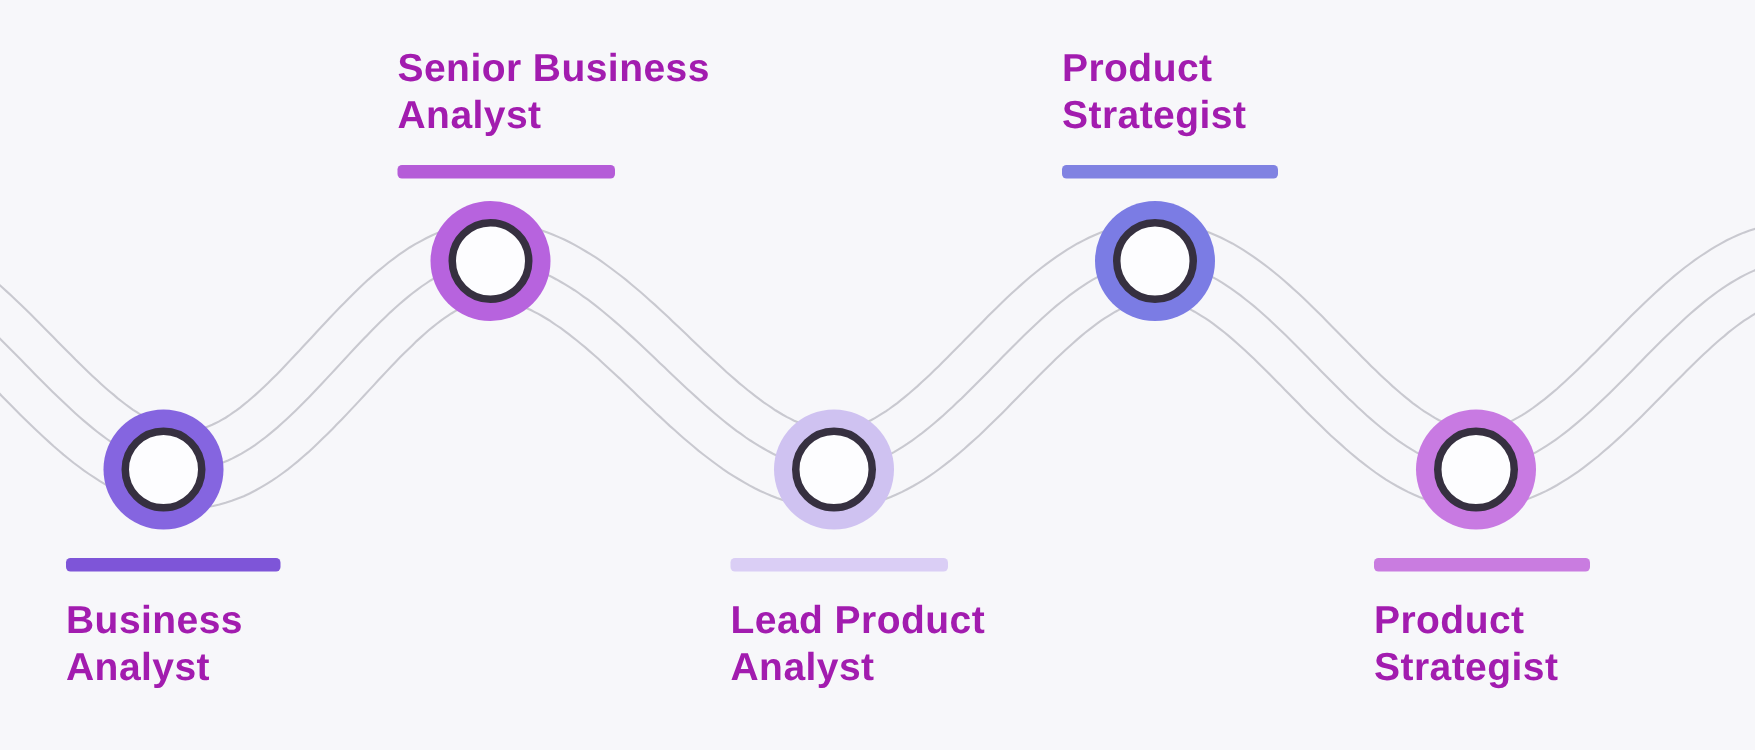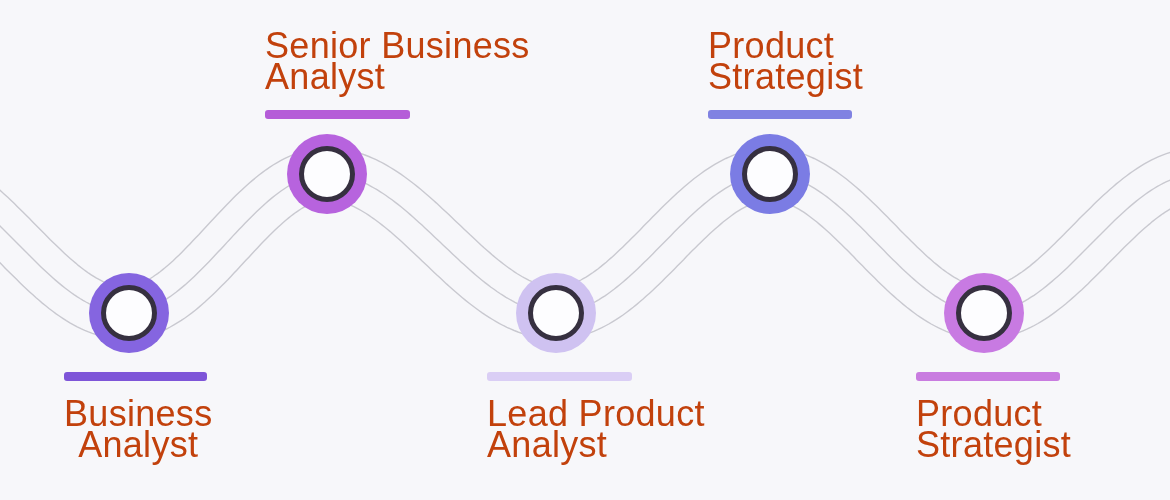--- a/index.html
+++ b/index.html
@@ -7,22 +7,22 @@
     position:relative;
     width:1170px;height:500px;
     background:#f7f7fa;
     overflow:hidden;
     font-family:"Liberation Sans","DejaVu Sans",sans-serif;
   }
   .wave-svg{position:absolute;left:0;top:0;width:1170px;height:500px;display:block;}
   .node{position:absolute;top:0;height:100%;width:240px;}
   .label{
     position:absolute;left:0;
-    font-size:36px;font-weight:400;line-height:31px;
-    color:#c2410c;letter-spacing:.3px;white-space:nowrap;
+    font-size:26px;font-weight:700;line-height:31px;
+    color:#a21caf;letter-spacing:.3px;white-space:nowrap;
   }
   .node.top .label{top:30px;}
   .node.bottom .label{top:398px;}
   .bar{position:absolute;left:0;height:9px;border-radius:3px;background:var(--bar,#888);}
   .node.top .bar{top:110px;}
   .node.bottom .bar{top:372px;}
   .circle{
     position:absolute;width:80px;height:80px;border-radius:50%;
     background:var(--ring,#999);
     display:flex;align-items:center;justify-content:center;
@@ -40,21 +40,21 @@
 <div class="stage" style="background: rgb(247, 247, 250);">
 
   <svg class="wave-svg" viewBox="0 0 1170 500">
     <g id="wave-group" fill="none">
         <path d="M-25.2 170.4L-21.9 172.6L-18.5 175.1L-15.1 177.7L-11.8 180.3L-8.4 183.0L-5.2 185.8L-1.9 188.6L1.4 191.5L4.6 194.4L7.8 197.3L10.9 200.3L14.1 203.3L17.2 206.4L20.3 209.4L23.4 212.5L26.4 215.5L29.5 218.6L32.5 221.7L35.5 224.7L38.5 227.8L41.5 230.8L44.5 233.8L47.4 236.7L50.3 239.7L53.2 242.5L56.1 245.3L59.0 248.1L61.8 250.8L64.6 253.4L67.4 256.0L70.2 258.5L72.9 260.8L75.7 263.1L78.3 265.4L81.0 267.5L83.6 269.5L86.2 271.4L88.7 273.2L91.2 274.8L93.7 276.4L96.1 277.9L98.5 279.2L100.8 280.4L103.1 281.6L105.3 282.6L107.5 283.4L109.6 284.2L111.6 284.9L113.6 285.5L115.6 285.9L117.5 286.3L119.4 286.6L121.3 286.8L123.2 287.0L125.0 287.0L126.7 287.0L128.4 286.8L130.1 286.6L131.9 286.3L133.7 285.9L135.6 285.4L137.5 284.8L139.5 284.0L141.5 283.2L143.6 282.2L145.8 281.1L148.1 279.8L150.4 278.5L152.7 277.0L155.1 275.3L157.6 273.6L160.1 271.7L162.7 269.6L165.3 267.5L168.0 265.2L170.6 262.9L173.4 260.4L176.1 257.8L178.9 255.2L181.7 252.4L184.5 249.6L187.4 246.6L190.2 243.7L193.1 240.6L196.0 237.5L199.0 234.4L201.9 231.2L204.9 228.0L207.9 224.8L210.9 221.5L214.0 218.2L217.0 215.0L220.1 211.7L223.2 208.4L226.3 205.2L229.5 202.0L232.6 198.8L235.8 195.6L239.0 192.5L242.3 189.4L245.5 186.4L248.8 183.5L252.2 180.6L255.6 177.8L259.0 175.0L262.5 172.4L266.0 169.8L269.5 167.4L273.1 165.0L276.8 162.8L280.6 160.7L284.4 158.7L288.2 156.8L292.1 155.1L296.1 153.6L300.2 152.2L304.3 151.0L308.5 150.0L312.7 149.2L317.0 148.6L321.3 148.2L325.5 148.0L329.7 148.0L333.7 148.2L337.7 148.6L341.7 149.1L345.7 149.7L349.6 150.5L353.5 151.4L357.4 152.5L361.2 153.7L365.0 155.0L368.8 156.5L372.5 158.1L376.1 159.7L379.8 161.5L383.4 163.4L386.9 165.4L390.4 167.5L393.9 169.6L397.4 171.8L400.8 174.1L404.1 176.5L407.5 179.0L410.8 181.5L414.1 184.0L417.4 186.6L420.6 189.3L423.8 192.0L427.0 194.7L430.2 197.5L433.3 200.3L436.5 203.1L439.6 206.0L442.7 208.9L445.8 211.7L448.8 214.6L451.9 217.5L454.9 220.4L457.9 223.2L460.9 226.1L463.9 229.0L466.9 231.8L469.8 234.6L472.8 237.3L475.7 240.0L478.6 242.7L481.5 245.4L484.3 248.0L487.2 250.5L490.0 252.9L492.8 255.4L495.6 257.7L498.4 260.0L501.1 262.1L503.8 264.2L506.5 266.3L509.1 268.2L511.8 270.0L514.4 271.8L516.9 273.5L519.4 275.0L521.9 276.5L524.4 277.9L526.8 279.1L529.1 280.3L531.5 281.3L533.8 282.3L536.0 283.2L538.2 284.0L540.4 284.6L542.5 285.2L544.6 285.7L546.7 286.1L548.7 286.5L550.7 286.7L552.7 286.9L554.7 287.0L556.6 287.0L558.4 286.9L560.3 286.8L562.2 286.5L564.1 286.2L566.0 285.8L568.0 285.3L570.0 284.7L572.1 284.0L574.2 283.1L576.4 282.2L578.6 281.2L580.9 280.0L583.2 278.7L585.6 277.3L588.0 275.8L590.5 274.2L593.0 272.5L595.6 270.6L598.2 268.7L600.8 266.6L603.5 264.4L606.2 262.2L608.9 259.8L611.7 257.4L614.4 254.9L617.2 252.3L620.1 249.6L622.9 246.9L625.8 244.1L628.7 241.2L631.6 238.3L634.5 235.4L637.5 232.4L640.5 229.4L643.4 226.3L646.4 223.3L649.5 220.2L652.5 217.1L655.6 214.0L658.6 210.9L661.7 207.8L664.8 204.8L668.0 201.7L671.1 198.7L674.3 195.7L677.5 192.8L680.7 189.9L684.0 187.0L687.3 184.2L690.6 181.5L693.9 178.8L697.3 176.2L700.7 173.7L704.2 171.2L707.7 168.9L711.2 166.6L714.8 164.4L718.4 162.3L722.1 160.4L725.8 158.5L729.6 156.8L733.5 155.2L737.4 153.7L741.3 152.4L745.3 151.3L749.3 150.3L753.4 149.5L757.5 148.8L761.7 148.4L765.8 148.1L770.0 148.0L774.2 148.1L778.3 148.4L782.5 148.8L786.6 149.5L790.7 150.3L794.7 151.3L798.7 152.4L802.6 153.7L806.5 155.2L810.4 156.8L814.2 158.5L817.9 160.4L821.6 162.3L825.2 164.4L828.8 166.6L832.3 168.9L835.8 171.2L839.3 173.7L842.7 176.2L846.1 178.8L849.4 181.5L852.7 184.2L856.0 187.0L859.3 189.9L862.5 192.8L865.7 195.7L868.9 198.7L872.0 201.7L875.2 204.8L878.3 207.8L881.4 210.9L884.4 214.0L887.5 217.1L890.5 220.2L893.6 223.3L896.6 226.3L899.5 229.4L902.5 232.4L905.5 235.4L908.4 238.3L911.3 241.2L914.2 244.1L917.1 246.9L919.9 249.6L922.8 252.3L925.6 254.9L928.3 257.4L931.1 259.8L933.8 262.2L936.5 264.4L939.2 266.6L941.8 268.7L944.4 270.6L947.0 272.5L949.5 274.2L952.0 275.8L954.4 277.3L956.8 278.7L959.1 280.0L961.4 281.2L963.6 282.2L965.8 283.1L967.9 284.0L970.0 284.7L972.0 285.3L974.0 285.8L975.9 286.2L977.8 286.5L979.7 286.8L981.6 286.9L983.4 287.0L985.2 287.0L987.1 286.9L988.9 286.7L990.8 286.4L992.7 286.1L994.7 285.6L996.7 285.1L998.7 284.5L1000.8 283.7L1003.0 282.9L1005.2 281.9L1007.4 280.8L1009.7 279.6L1012.1 278.3L1014.5 276.9L1016.9 275.4L1019.4 273.7L1021.9 272.0L1024.5 270.1L1027.1 268.1L1029.8 266.1L1032.4 263.9L1035.2 261.6L1037.9 259.3L1040.6 256.8L1043.4 254.3L1046.2 251.7L1049.1 249.0L1051.9 246.3L1054.8 243.5L1057.7 240.6L1060.6 237.7L1063.6 234.8L1066.5 231.8L1069.5 228.8L1072.5 225.8L1075.5 222.7L1078.5 219.6L1081.5 216.6L1084.6 213.5L1087.7 210.4L1090.8 207.4L1093.9 204.3L1097.0 201.3L1100.2 198.3L1103.4 195.3L1106.6 192.4L1109.8 189.5L1113.1 186.7L1116.3 183.9L1119.7 181.2L1123.0 178.5L1126.4 176.0L1129.8 173.4L1133.3 171.0L1136.8 168.7L1140.3 166.4L1143.9 164.2L1147.5 162.2L1151.2 160.2L1154.9 158.4L1158.7 156.7L1162.5 155.1L1166.4 153.7L1170.4 152.4L1174.4 151.3L1178.4 150.3L1182.5 149.5L1186.6 148.8L1190.7 148.4L1194.8 148.1L1198.4 148.0" stroke="#c9c9d0" stroke-width="1.4"></path>
         <path d="M-40.0 191.7L-37.0 193.8L-34.0 196.0L-31.0 198.3L-28.0 200.6L-25.0 203.1L-22.0 205.6L-19.0 208.2L-16.0 210.8L-13.0 213.5L-10.0 216.3L-7.0 219.1L-4.0 222.0L-1.0 224.9L2.0 227.9L5.0 230.9L8.0 233.9L11.0 236.9L14.0 239.9L17.0 243.0L20.0 246.0L23.0 249.1L26.0 252.1L29.0 255.1L32.0 258.1L35.0 261.1L38.0 264.0L41.0 266.9L44.0 269.7L47.0 272.5L50.0 275.3L53.0 278.0L56.0 280.6L59.0 283.1L62.0 285.6L65.0 288.0L68.0 290.3L71.0 292.5L74.0 294.6L77.0 296.6L80.0 298.5L83.0 300.3L86.0 302.0L89.0 303.6L92.0 305.1L95.0 306.4L98.0 307.7L101.0 308.8L104.0 309.8L107.0 310.6L110.0 311.3L113.0 311.9L116.0 312.4L119.0 312.7L122.0 312.9L125.0 313.0L128.0 312.9L131.0 312.7L134.0 312.3L137.0 311.8L140.0 311.1L143.0 310.3L146.0 309.3L149.0 308.2L152.0 307.0L155.0 305.6L158.0 304.0L161.0 302.4L164.0 300.6L167.0 298.7L170.0 296.7L173.0 294.5L176.0 292.3L179.0 289.9L182.0 287.4L185.0 284.9L188.0 282.2L191.0 279.5L194.0 276.7L197.0 273.8L200.0 270.8L203.0 267.8L206.0 264.8L209.0 261.7L212.0 258.5L215.0 255.3L218.0 252.1L221.0 248.9L224.0 245.7L227.0 242.4L230.0 239.2L233.0 235.9L236.0 232.7L239.0 229.5L242.0 226.4L245.0 223.3L248.0 220.2L251.0 217.2L254.0 214.2L257.0 211.3L260.0 208.4L263.0 205.7L266.0 203.0L269.0 200.4L272.0 197.9L275.0 195.5L278.0 193.2L281.0 191.0L284.0 189.0L287.0 187.0L290.0 185.2L293.0 183.5L296.0 181.9L299.0 180.5L302.0 179.2L305.0 178.0L308.0 177.0L311.0 176.1L314.0 175.4L317.0 174.8L320.0 174.4L323.0 174.1L326.0 174.0L329.0 174.0L332.0 174.2L335.0 174.4L338.0 174.8L341.0 175.3L344.0 175.9L347.0 176.6L350.0 177.4L353.0 178.4L356.0 179.4L359.0 180.6L362.0 181.9L365.0 183.2L368.0 184.7L371.0 186.3L374.0 188.0L377.0 189.7L380.0 191.6L383.0 193.5L386.0 195.5L389.0 197.7L392.0 199.8L395.0 202.1L398.0 204.4L401.0 206.8L404.0 209.3L407.0 211.8L410.0 214.4L413.0 217.0L416.0 219.7L419.0 222.4L422.0 225.1L425.0 227.9L428.0 230.7L431.0 233.5L434.0 236.4L437.0 239.2L440.0 242.1L443.0 244.9L446.0 247.8L449.0 250.6L452.0 253.5L455.0 256.3L458.0 259.1L461.0 261.9L464.0 264.6L467.0 267.3L470.0 270.0L473.0 272.6L476.0 275.2L479.0 277.7L482.0 280.2L485.0 282.6L488.0 284.9L491.0 287.2L494.0 289.3L497.0 291.5L500.0 293.5L503.0 295.4L506.0 297.3L509.0 299.0L512.0 300.7L515.0 302.3L518.0 303.8L521.0 305.1L524.0 306.4L527.0 307.6L530.0 308.6L533.0 309.6L536.0 310.4L539.0 311.1L542.0 311.7L545.0 312.2L548.0 312.6L551.0 312.8L554.0 313.0L557.0 313.0L560.0 312.9L563.0 312.6L566.0 312.3L569.0 311.7L572.0 311.1L575.0 310.3L578.0 309.4L581.0 308.4L584.0 307.2L587.0 305.9L590.0 304.5L593.0 303.0L596.0 301.4L599.0 299.6L602.0 297.7L605.0 295.8L608.0 293.7L611.0 291.5L614.0 289.3L617.0 286.9L620.0 284.5L623.0 282.0L626.0 279.4L629.0 276.8L632.0 274.0L635.0 271.3L638.0 268.4L641.0 265.6L644.0 262.6L647.0 259.7L650.0 256.7L653.0 253.7L656.0 250.6L659.0 247.6L662.0 244.5L665.0 241.5L668.0 238.4L671.0 235.4L674.0 232.3L677.0 229.3L680.0 226.3L683.0 223.4L686.0 220.5L689.0 217.6L692.0 214.8L695.0 212.0L698.0 209.3L701.0 206.7L704.0 204.1L707.0 201.7L710.0 199.3L713.0 196.9L716.0 194.7L719.0 192.6L722.0 190.6L725.0 188.6L728.0 186.8L731.0 185.1L734.0 183.5L737.0 182.0L740.0 180.6L743.0 179.4L746.0 178.3L749.0 177.3L752.0 176.4L755.0 175.7L758.0 175.1L761.0 174.6L764.0 174.3L767.0 174.1L770.0 174.0L773.0 174.1L776.0 174.3L779.0 174.6L782.0 175.1L785.0 175.7L788.0 176.4L791.0 177.3L794.0 178.3L797.0 179.4L800.0 180.6L803.0 182.0L806.0 183.5L809.0 185.1L812.0 186.8L815.0 188.6L818.0 190.6L821.0 192.6L824.0 194.7L827.0 196.9L830.0 199.3L833.0 201.7L836.0 204.1L839.0 206.7L842.0 209.3L845.0 212.0L848.0 214.8L851.0 217.6L854.0 220.5L857.0 223.4L860.0 226.3L863.0 229.3L866.0 232.3L869.0 235.4L872.0 238.4L875.0 241.5L878.0 244.5L881.0 247.6L884.0 250.6L887.0 253.7L890.0 256.7L893.0 259.7L896.0 262.6L899.0 265.6L902.0 268.4L905.0 271.3L908.0 274.0L911.0 276.8L914.0 279.4L917.0 282.0L920.0 284.5L923.0 286.9L926.0 289.3L929.0 291.5L932.0 293.7L935.0 295.8L938.0 297.7L941.0 299.6L944.0 301.4L947.0 303.0L950.0 304.5L953.0 305.9L956.0 307.2L959.0 308.4L962.0 309.4L965.0 310.3L968.0 311.1L971.0 311.7L974.0 312.3L977.0 312.6L980.0 312.9L983.0 313.0L986.0 313.0L989.0 312.8L992.0 312.5L995.0 312.1L998.0 311.6L1001.0 310.9L1004.0 310.1L1007.0 309.1L1010.0 308.0L1013.0 306.9L1016.0 305.5L1019.0 304.1L1022.0 302.6L1025.0 300.9L1028.0 299.1L1031.0 297.2L1034.0 295.3L1037.0 293.2L1040.0 291.0L1043.0 288.7L1046.0 286.4L1049.0 283.9L1052.0 281.4L1055.0 278.8L1058.0 276.2L1061.0 273.5L1064.0 270.7L1067.0 267.9L1070.0 265.0L1073.0 262.1L1076.0 259.1L1079.0 256.1L1082.0 253.1L1085.0 250.1L1088.0 247.1L1091.0 244.0L1094.0 241.0L1097.0 237.9L1100.0 234.9L1103.0 231.9L1106.0 228.9L1109.0 225.9L1112.0 223.0L1115.0 220.1L1118.0 217.3L1121.0 214.5L1124.0 211.7L1127.0 209.0L1130.0 206.4L1133.0 203.9L1136.0 201.4L1139.0 199.0L1142.0 196.7L1145.0 194.5L1148.0 192.4L1151.0 190.4L1154.0 188.5L1157.0 186.7L1160.0 185.0L1163.0 183.4L1166.0 181.9L1169.0 180.6L1172.0 179.3L1175.0 178.2L1178.0 177.2L1181.0 176.4L1184.0 175.7L1187.0 175.1L1190.0 174.6L1193.0 174.3L1196.0 174.1L1199.0 174.0" stroke="#c9c9d0" stroke-width="1.4"></path>
         <path d="M-54.8 213.1L-52.1 215.0L-49.5 216.9L-46.9 218.9L-44.2 220.9L-41.6 223.1L-38.8 225.4L-36.1 227.7L-33.4 230.2L-30.6 232.7L-27.8 235.3L-24.9 238.0L-22.1 240.7L-19.2 243.5L-16.3 246.4L-13.4 249.3L-10.4 252.2L-7.5 255.2L-4.5 258.2L-1.5 261.2L1.5 264.3L4.5 267.4L7.5 270.4L10.6 273.5L13.7 276.6L16.8 279.6L19.9 282.7L23.0 285.7L26.2 288.7L29.4 291.7L32.6 294.6L35.8 297.5L39.1 300.3L42.3 303.1L45.7 305.8L49.0 308.5L52.4 311.0L55.8 313.6L59.3 316.0L62.8 318.3L66.3 320.6L69.9 322.8L73.5 324.8L77.2 326.8L80.9 328.6L84.7 330.3L88.5 331.9L92.4 333.3L96.4 334.6L100.4 335.7L104.4 336.7L108.5 337.5L112.6 338.2L116.7 338.6L120.8 338.9L125.0 339.0L129.3 338.9L133.6 338.6L137.9 338.0L142.1 337.3L146.3 336.3L150.4 335.2L154.5 333.9L158.5 332.4L162.5 330.8L166.4 329.0L170.2 327.0L173.9 324.9L177.6 322.7L181.3 320.4L184.9 318.0L188.4 315.5L191.9 312.9L195.3 310.2L198.7 307.4L202.0 304.5L205.4 301.6L208.6 298.6L211.9 295.5L215.1 292.4L218.3 289.3L221.5 286.1L224.6 282.9L227.8 279.7L230.9 276.4L234.0 273.1L237.0 269.9L240.1 266.6L243.1 263.3L246.1 260.1L249.1 256.9L252.0 253.7L255.0 250.5L257.9 247.4L260.8 244.3L263.7 241.3L266.5 238.4L269.4 235.5L272.2 232.8L275.0 230.1L277.7 227.4L280.5 224.9L283.2 222.5L285.8 220.2L288.4 218.1L291.0 216.0L293.5 214.1L296.0 212.3L298.5 210.6L300.9 209.0L303.2 207.6L305.4 206.3L307.6 205.2L309.8 204.1L311.9 203.2L313.9 202.5L315.8 201.8L317.7 201.3L319.5 200.8L321.3 200.5L323.0 200.2L324.7 200.1L326.5 200.0L328.3 200.0L330.3 200.1L332.3 200.3L334.3 200.5L336.3 200.9L338.4 201.3L340.5 201.8L342.6 202.4L344.8 203.0L347.0 203.8L349.2 204.7L351.5 205.7L353.9 206.7L356.2 207.9L358.6 209.1L361.1 210.5L363.6 212.0L366.1 213.5L368.6 215.2L371.2 217.0L373.9 218.8L376.5 220.7L379.2 222.8L381.9 224.9L384.6 227.0L387.4 229.3L390.2 231.6L393.0 234.1L395.8 236.5L398.7 239.0L401.5 241.6L404.4 244.3L407.3 247.0L410.2 249.7L413.2 252.4L416.1 255.2L419.1 258.0L422.1 260.9L425.1 263.8L428.1 266.6L431.1 269.5L434.2 272.4L437.2 275.3L440.3 278.1L443.4 281.0L446.5 283.9L449.7 286.7L452.8 289.5L456.0 292.3L459.2 295.0L462.4 297.7L465.6 300.4L468.9 303.0L472.2 305.5L475.5 308.0L478.9 310.5L482.2 312.9L485.6 315.2L489.1 317.4L492.6 319.5L496.1 321.6L499.6 323.6L503.2 325.5L506.9 327.3L510.5 328.9L514.2 330.5L518.0 332.0L521.8 333.3L525.6 334.5L529.5 335.6L533.4 336.5L537.3 337.3L541.3 337.9L545.3 338.4L549.3 338.8L553.3 339.0L557.4 339.0L561.6 338.8L565.7 338.5L569.8 338.0L573.9 337.3L578.0 336.4L582.0 335.3L586.0 334.1L589.9 332.8L593.8 331.3L597.6 329.7L601.4 327.9L605.1 326.0L608.8 324.0L612.4 321.9L616.0 319.7L619.5 317.4L623.0 315.0L626.4 312.5L629.8 309.9L633.2 307.3L636.5 304.6L639.8 301.8L643.1 299.0L646.3 296.1L649.6 293.2L652.8 290.3L655.9 287.3L659.1 284.2L662.2 281.2L665.3 278.1L668.4 275.1L671.5 272.0L674.5 268.9L677.5 265.8L680.6 262.7L683.6 259.7L686.5 256.6L689.5 253.6L692.4 250.6L695.4 247.7L698.3 244.8L701.2 242.0L704.0 239.2L706.9 236.5L709.7 233.8L712.5 231.3L715.3 228.8L718.0 226.4L720.7 224.1L723.4 221.8L726.1 219.7L728.7 217.7L731.3 215.8L733.8 213.9L736.3 212.2L738.8 210.7L741.2 209.2L743.6 207.8L745.9 206.6L748.2 205.5L750.4 204.5L752.5 203.6L754.6 202.8L756.7 202.1L758.7 201.5L760.7 201.1L762.6 200.7L764.5 200.4L766.3 200.2L768.2 200.0L770.0 200.0L771.8 200.0L773.7 200.2L775.5 200.4L777.4 200.7L779.3 201.1L781.3 201.5L783.3 202.1L785.4 202.8L787.5 203.6L789.6 204.5L791.8 205.5L794.1 206.6L796.4 207.8L798.8 209.2L801.2 210.7L803.7 212.2L806.2 213.9L808.7 215.8L811.3 217.7L813.9 219.7L816.6 221.8L819.3 224.1L822.0 226.4L824.7 228.8L827.5 231.3L830.3 233.8L833.1 236.5L836.0 239.2L838.8 242.0L841.7 244.8L844.6 247.7L847.6 250.6L850.5 253.6L853.5 256.6L856.4 259.7L859.4 262.7L862.5 265.8L865.5 268.9L868.5 272.0L871.6 275.1L874.7 278.1L877.8 281.2L880.9 284.2L884.1 287.3L887.2 290.3L890.4 293.2L893.7 296.1L896.9 299.0L900.2 301.8L903.5 304.6L906.8 307.3L910.2 309.9L913.6 312.5L917.0 315.0L920.5 317.4L924.0 319.7L927.6 321.9L931.2 324.0L934.9 326.0L938.6 327.9L942.4 329.7L946.2 331.3L950.1 332.8L954.0 334.1L958.0 335.3L962.0 336.4L966.1 337.3L970.2 338.0L974.3 338.5L978.4 338.8L982.6 339.0L986.8 339.0L990.9 338.7L995.1 338.3L999.2 337.8L1003.3 337.0L1007.3 336.1L1011.3 335.0L1015.3 333.8L1019.2 332.4L1023.0 330.8L1026.8 329.2L1030.6 327.4L1034.3 325.5L1037.9 323.5L1041.5 321.3L1045.1 319.1L1048.6 316.8L1052.1 314.4L1055.5 311.9L1058.9 309.3L1062.2 306.7L1065.6 304.0L1068.8 301.2L1072.1 298.4L1075.4 295.5L1078.6 292.6L1081.8 289.7L1084.9 286.7L1088.1 283.7L1091.2 280.6L1094.3 277.6L1097.4 274.5L1100.4 271.5L1103.5 268.4L1106.5 265.3L1109.5 262.3L1112.5 259.2L1115.5 256.2L1118.5 253.2L1121.4 250.3L1124.3 247.3L1127.2 244.5L1130.1 241.7L1133.0 238.9L1135.8 236.2L1138.6 233.6L1141.4 231.0L1144.2 228.5L1146.9 226.2L1149.7 223.9L1152.3 221.6L1155.0 219.5L1157.6 217.5L1160.2 215.6L1162.7 213.8L1165.2 212.2L1167.7 210.6L1170.1 209.1L1172.5 207.8L1174.8 206.6L1177.1 205.4L1179.3 204.4L1181.5 203.6L1183.6 202.8L1185.6 202.1L1187.6 201.5L1189.6 201.1L1191.5 200.7L1193.4 200.4L1195.3 200.2L1197.2 200.0L1199.6 200.0" stroke="#c9c9d0" stroke-width="1.4"></path>
       </g>
   </svg>
 
-  <div class="node bottom" style="left: 64px; text-align: center; --ring: #8565e0; --bar: #7e55d8;">
+  <div class="node bottom" style="left: 44px; --ring: #8565e0; --bar: #7e55d8;">
     <div class="circle" style="left:25px">
       <div class="core"></div>
     </div>
     <div class="bar" style="width:143px"></div>
     <div class="label">
       <div>Business</div>
       <div>Analyst</div>
     </div>
   </div>
 

